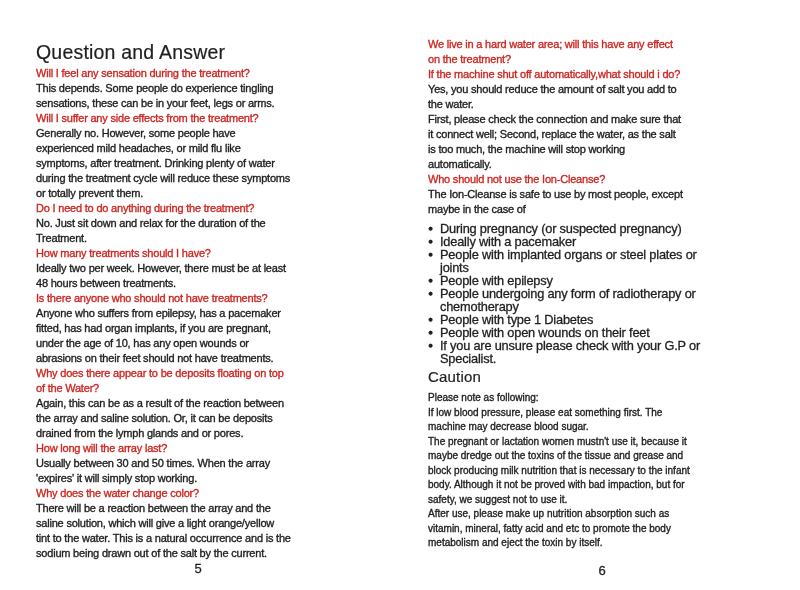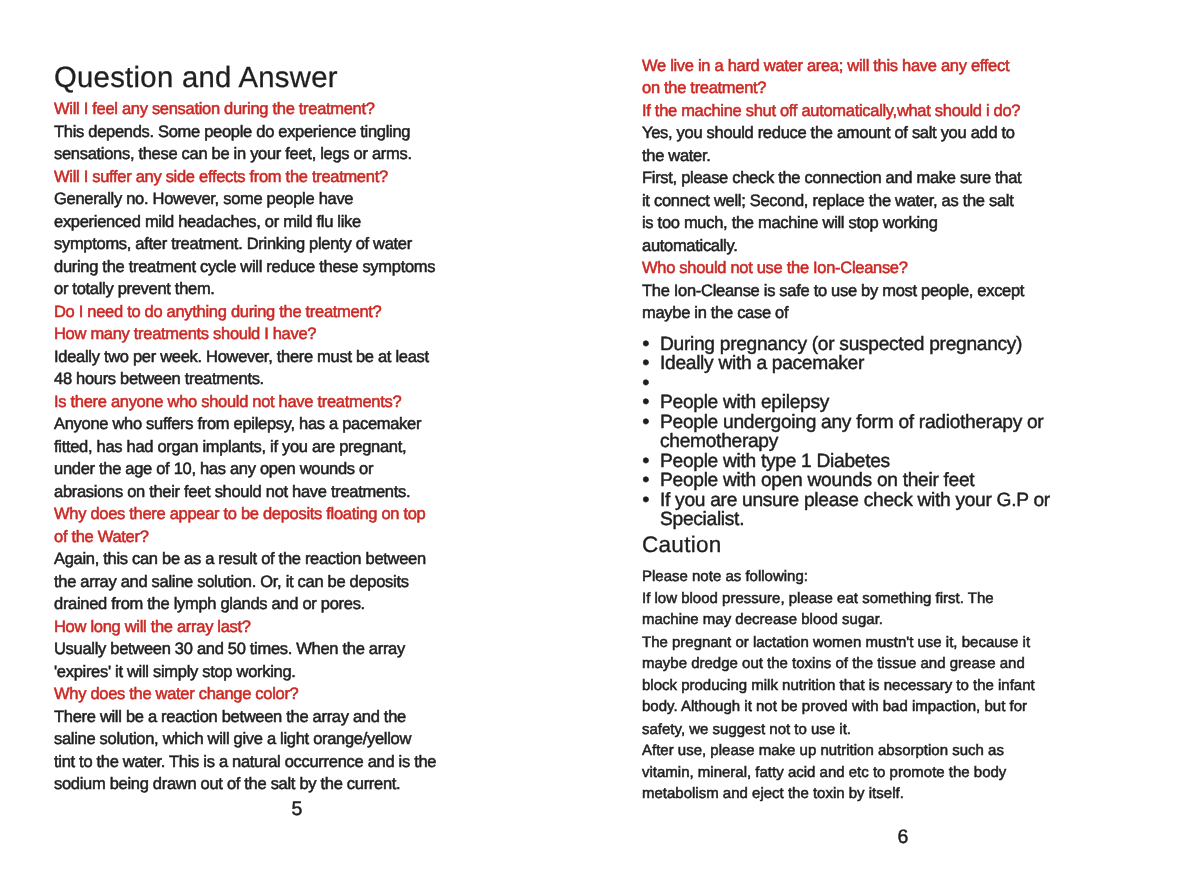--- a/index.html
+++ b/index.html
@@ -96,20 +96,22 @@
         <div class="block question">Will I feel any sensation during the treatment?</div>
         <div class="block answer">This depends. Some people do experience tingling
 sensations, these can be in your feet, legs or arms.</div>
         <div class="block question">Will I suffer any side effects from the treatment?</div>
         <div class="block answer">Generally no. However, some people have
 experienced mild headaches, or mild flu like
 symptoms, after treatment. Drinking plenty of water
 during the treatment cycle will reduce these symptoms
 or totally prevent them.</div>
         <div class="block question">Do I need to do anything during the treatment?</div>
+        <div class="block answer">No. Just sit down and relax for the duration of the
+Treatment.</div>
         <div class="block question">How many treatments should I have?</div>
         <div class="block answer">Ideally two per week. However, there must be at least
 48 hours between treatments.</div>
         <div class="block question">Is there anyone who should not have treatments?</div>
         <div class="block answer">Anyone who suffers from epilepsy, has a pacemaker
 fitted, has had organ implants, if you are pregnant,
 under the age of 10, has any open wounds or
 abrasions on their feet should not have treatments.</div>
         <div class="block question">Why does there appear to be deposits floating on top
 of the Water?</div>
@@ -146,20 +148,22 @@
           <div class="bullet-item">
             <span class="bullet-marker">●</span>
             <span class="bullet-text">During pregnancy (or suspected pregnancy)</span>
           </div>
           <div class="bullet-item">
             <span class="bullet-marker">●</span>
             <span class="bullet-text">Ideally with a pacemaker</span>
           </div>
           <div class="bullet-item">
             <span class="bullet-marker">●</span>
+            <span class="bullet-text">People with implanted organs or steel plates or
+joints</span>
           </div>
           <div class="bullet-item">
             <span class="bullet-marker">●</span>
             <span class="bullet-text">People with epilepsy</span>
           </div>
           <div class="bullet-item">
             <span class="bullet-marker">●</span>
             <span class="bullet-text">People undergoing any form of radiotherapy or
 chemotherapy</span>
           </div>

